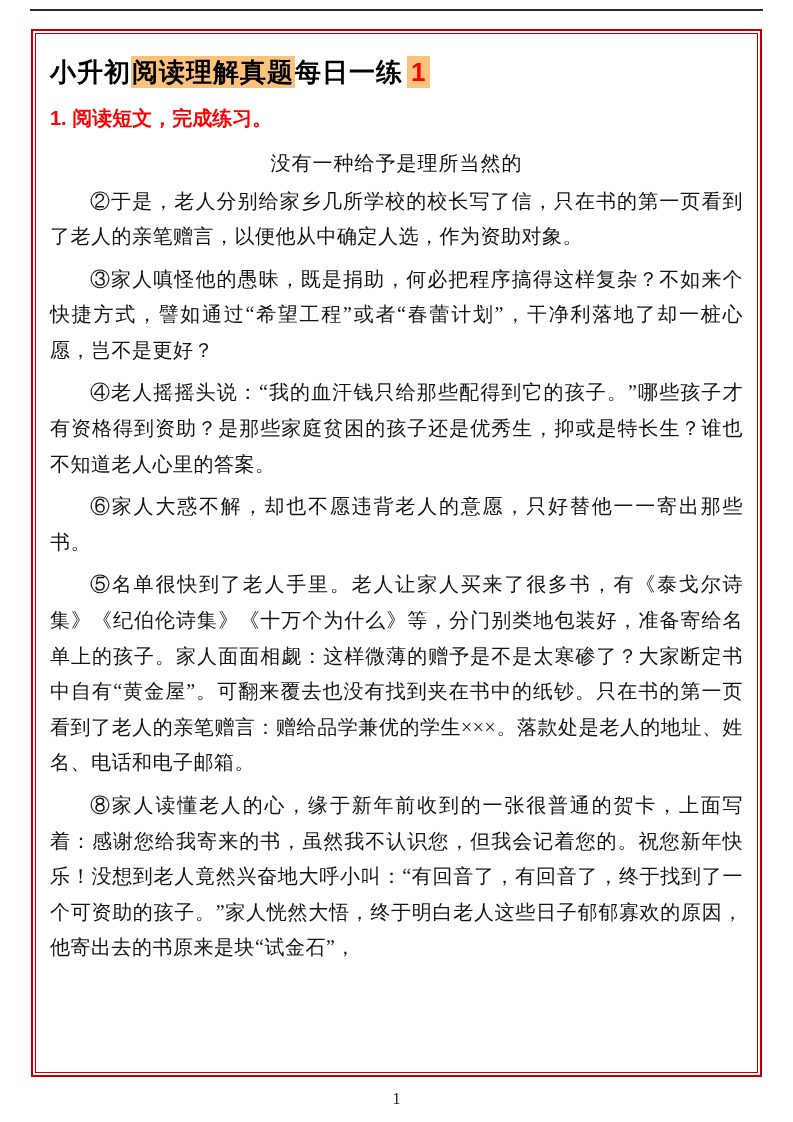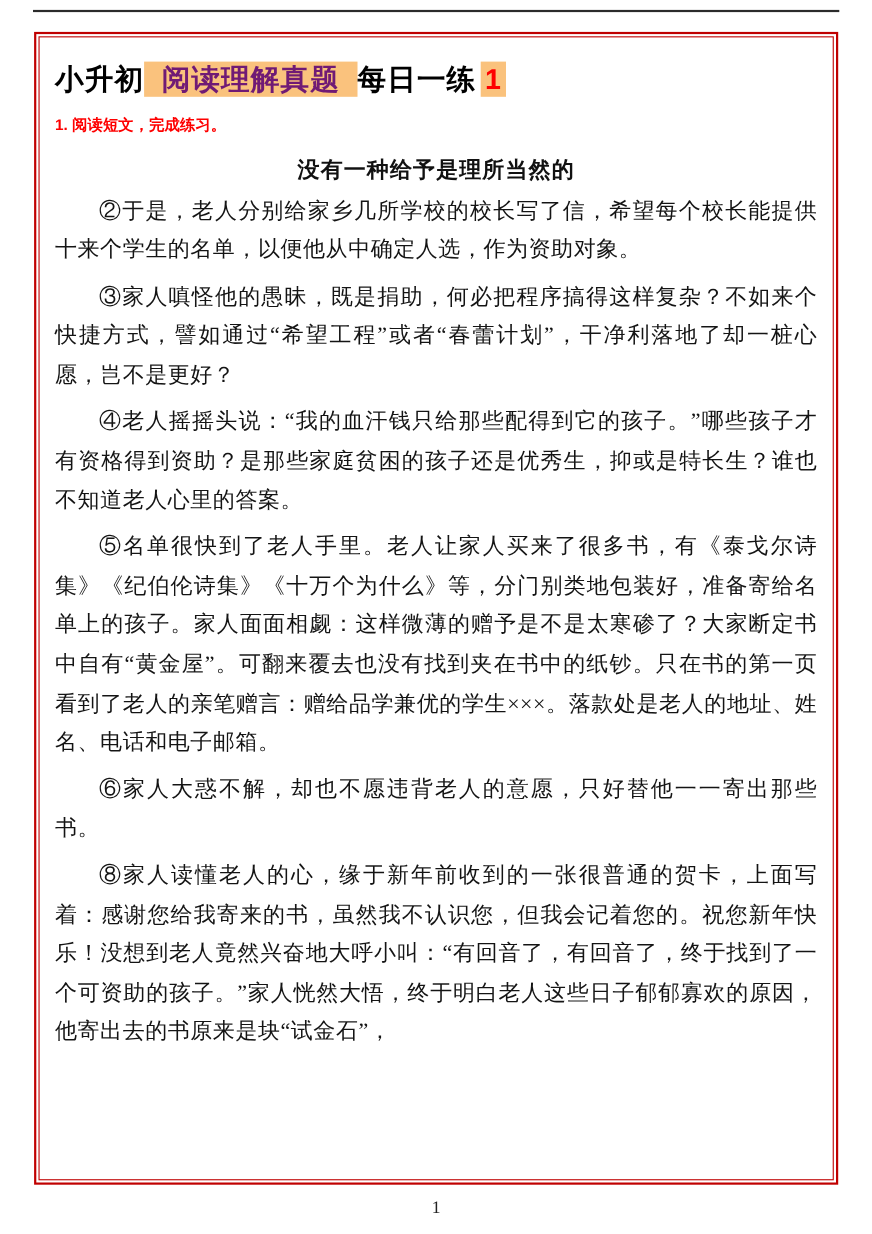--- a/index.html
+++ b/index.html
@@ -49,42 +49,42 @@
     margin: 6px 0 0 0;
     font-family: "Liberation Sans", sans-serif;
     font-weight: bold;
     font-size: 26px;
     line-height: 1.25;
     color: #000000;
     letter-spacing: 1px;
   }
   .doc-title .hl {
     background: #fac27d;
-    color: #701a75;
-    padding: 1px 16px;
+    color: #000000;
+    padding: 1px 1px;
     text-align: center;
   }
   .doc-title .hl-num {
     background: #fac27d;
     color: #fe0000;
     padding: 1px 4px;
     margin-left: 4px;
   }
   .instruction {
     margin: 16px 0 0 0;
     font-family: "Liberation Sans", sans-serif;
     font-weight: bold;
-    font-size: 14px;
+    font-size: 20px;
     color: #fe0000;
   }
   .article-title {
     margin: 18px 0 6px 0;
     text-align: center;
     font-size: 20px;
-    font-weight: bold;
+    font-weight: normal;
     color: #111111;
     letter-spacing: 1px;
   }
   .para {
     margin: 7px 0;
     font-size: 20px;
     line-height: 1.78;
     text-align: justify;
     text-indent: 2em;
     letter-spacing: 0.5px;
@@ -111,25 +111,25 @@
 
       <h1 class="doc-title">
         <span>小升初</span><span class="hl">阅读理解真题</span><span>每日一练</span><span class="hl-num">1</span>
       </h1>
 
       <p class="instruction">1. 阅读短文，完成练习。</p>
 
       <h2 class="article-title">没有一种给予是理所当然的</h2>
 
       <div id="article-body">
-          <p class="para">②于是，老人分别给家乡几所学校的校长写了信，希望每个校长能提供十来个学生的名单，以便他从中确定人选，作为资助对象。</p>
+          <p class="para">②于是，老人分别给家乡几所学校的校长写了信，只在书的第一页看到了老人的亲笔赠言，以便他从中确定人选，作为资助对象。</p>
           <p class="para">③家人嗔怪他的愚昧，既是捐助，何必把程序搞得这样复杂？不如来个快捷方式，譬如通过“希望工程”或者“春蕾计划”，干净利落地了却一桩心愿，岂不是更好？</p>
           <p class="para">④老人摇摇头说：“我的血汗钱只给那些配得到它的孩子。”哪些孩子才有资格得到资助？是那些家庭贫困的孩子还是优秀生，抑或是特长生？谁也不知道老人心里的答案。</p>
+          <p class="para">⑥家人大惑不解，却也不愿违背老人的意愿，只好替他一一寄出那些书。</p>
           <p class="para">⑤名单很快到了老人手里。老人让家人买来了很多书，有《泰戈尔诗集》《纪伯伦诗集》《十万个为什么》等，分门别类地包装好，准备寄给名单上的孩子。家人面面相觑：这样微薄的赠予是不是太寒碜了？大家断定书中自有“黄金屋”。可翻来覆去也没有找到夹在书中的纸钞。只在书的第一页看到了老人的亲笔赠言：赠给品学兼优的学生×××。落款处是老人的地址、姓名、电话和电子邮箱。</p>
-          <p class="para">⑥家人大惑不解，却也不愿违背老人的意愿，只好替他一一寄出那些书。</p>
           <p class="para">⑧家人读懂老人的心，缘于新年前收到的一张很普通的贺卡，上面写着：感谢您给我寄来的书，虽然我不认识您，但我会记着您的。祝您新年快乐！没想到老人竟然兴奋地大呼小叫：“有回音了，有回音了，终于找到了一个可资助的孩子。”家人恍然大悟，终于明白老人这些日子郁郁寡欢的原因，他寄出去的书原来是块“试金石”，</p>
         </div>
 
     </div>
   </div>
 </div>
 
 <div class="page-number">1</div>
 
 </body></html>

